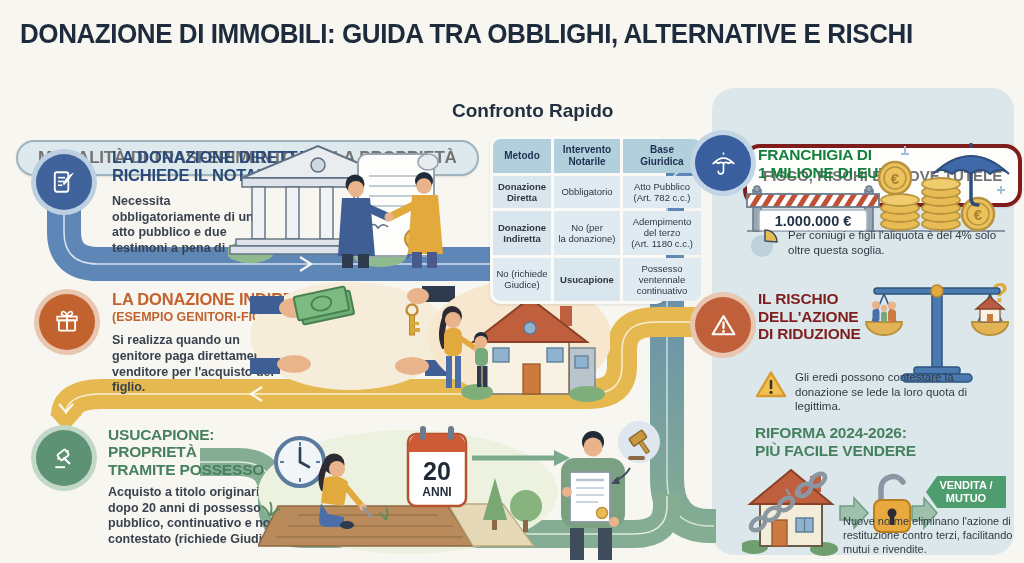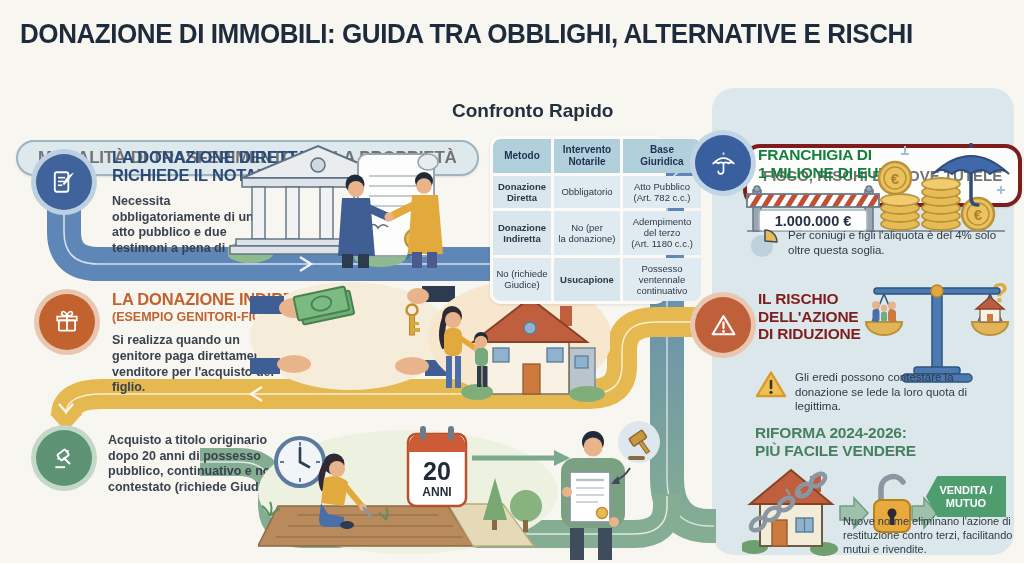--- a/index.html
+++ b/index.html
@@ -81,21 +81,21 @@
   .cmp-table .cell:nth-child(3){border-top-right-radius:8px;}
   .cmp-table .cell:nth-child(10){border-bottom-left-radius:8px;}
   .cmp-table .cell:nth-child(12){border-bottom-right-radius:8px;}
 
   
   .rb-title{font-weight:bold;font-size:15.5px;line-height:1.14;letter-spacing:-0.2px;}
   .note{display:flex;gap:8px;align-items:flex-start;}
   .note-text{font-weight:400;font-size:11.5px;line-height:1.28;color:#2f3a45;}
 
   .banner{
-    left:926px;top:476px;width:80px;height:41px;
+    left:926px;top:476px;width:80px;height:32px;
     background:#4e9d6f;
     clip-path:polygon(0 50%, 14% 0, 100% 0, 100% 100%, 14% 100%);
     display:flex;align-items:center;justify-content:center;text-align:center;
     color:#ffffff;font-weight:bold;font-size:11px;line-height:1.15;
   }
 
   svg{display:block;}
 </style>
 </head>
 <body>
@@ -278,20 +278,23 @@
     <g transform="rotate(-38 11 9)">
       <rect x="6.5" y="6" width="9" height="6.5" rx="1" fill="none" stroke="#fff" stroke-width="1.7"></rect>
       <line x1="4.5" y1="9.2" x2="6.5" y2="9.2" stroke="#fff" stroke-width="1.7"></line>
       <line x1="15.5" y1="9.2" x2="17.5" y2="9.2" stroke="#fff" stroke-width="1.7"></line>
     </g>
     <line x1="11.5" y1="11.5" x2="17.5" y2="17.5" stroke="#fff" stroke-width="2"></line>
     <line x1="4" y1="20.5" x2="13" y2="20.5" stroke="#fff" stroke-width="1.8"></line>
   </svg>
 </div>
 <div class="abs" style="left:108px;top:426px;width:210px">
+  <div class="sec-title c-green pre" style="font-size:15.5px">USUCAPIONE:
+PROPRIETÀ
+TRAMITE POSSESSO</div>
   <div class="sec-body" style="width:188px;margin-top:7px">Acquisto a titolo originario dopo 20 anni di possesso pubblico, continuativo e non contestato (richiede Giudice).</div>
 </div>
 
 <svg class="abs" style="left:258px;top:420px" width="430" height="140" viewBox="0 0 430 140">
   <ellipse cx="150" cy="72" rx="150" ry="62" fill="#edf2e0"></ellipse>
   <g>
     <circle cx="42" cy="42" r="24" fill="#f2f5f8" stroke="#5b7b9e" stroke-width="4"></circle>
     <line x1="42" y1="22" x2="42" y2="26" stroke="#5b7b9e" stroke-width="2"></line>
     <line x1="42" y1="58" x2="42" y2="62" stroke="#5b7b9e" stroke-width="2"></line>
     <line x1="22" y1="42" x2="26" y2="42" stroke="#5b7b9e" stroke-width="2"></line>

